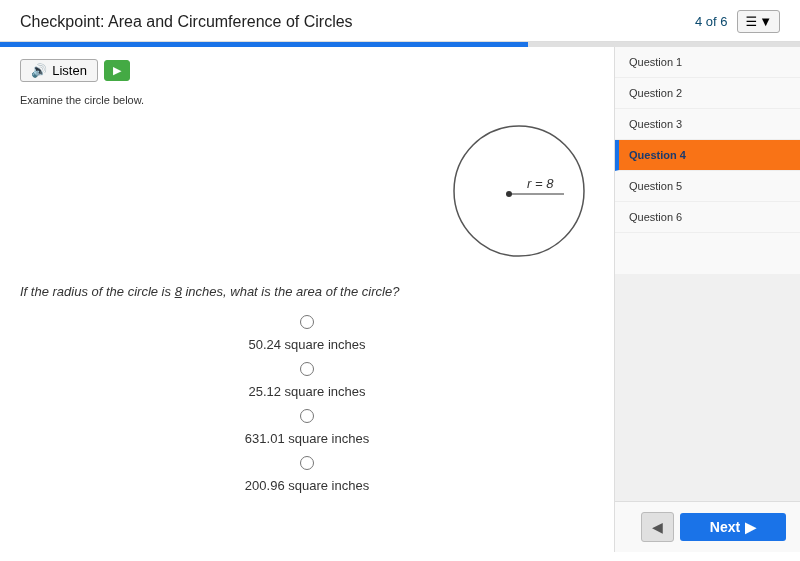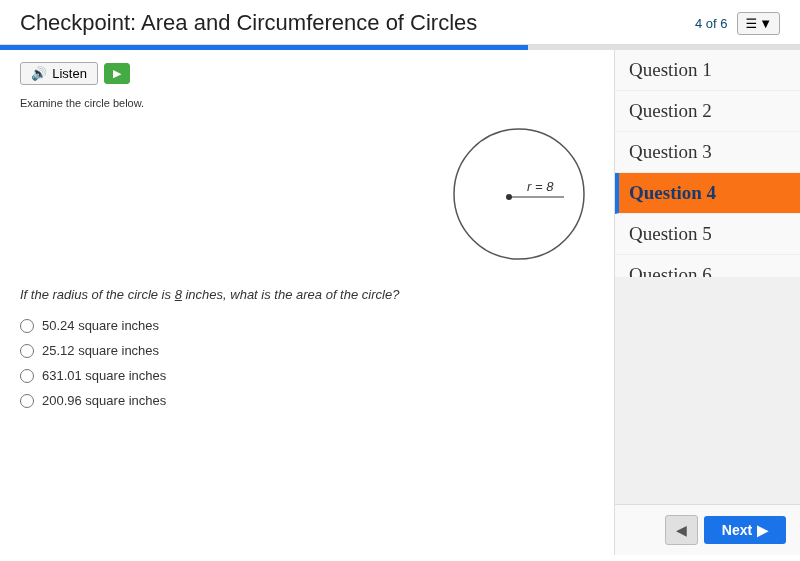--- a/index.html
+++ b/index.html
@@ -13,21 +13,21 @@
       overflow: hidden;
     }
     .header {
       display: flex;
       align-items: center;
       justify-content: space-between;
       padding: 10px 20px 8px 20px;
       border-bottom: 1px solid #ddd;
     }
     .header-title {
-      font-size: 22px;
+      font-size: 16px;
       font-weight: normal;
       color: #222;
     }
     .header-right {
       display: flex;
       align-items: center;
       gap: 10px;
     }
     .question-count {
       font-size: 13px;
@@ -113,43 +113,43 @@
       display: flex;
       flex-direction: column;
       gap: 10px;
     }
     .option-item {
       display: flex;
       align-items: center;
       gap: 8px;
       font-size: 13px;
       cursor: pointer;
+      flex-direction: column;
     }
     .option-item input[type="radio"] {
       width: 14px;
       height: 14px;
       cursor: pointer;
     }
     .sidebar {
       width: 185px;
       background: #f9f9f9;
       display: flex;
       flex-direction: column;
     }
     .sidebar-questions {
       flex: 1;
       overflow-y: auto;
     }
     .sidebar-question-item {
       padding: 9px 14px;
-      font-size: 19px;
+      font-size: 11px;
       color: #333;
       cursor: pointer;
       border-bottom: 1px solid #eee;
-      font-family: Liberation Serif, serif;
     }
     .sidebar-question-item.active {
       background: #f97316;
       color: #1a3a6e;
       font-weight: bold;
       border-left: 4px solid #1a73e8;
     }
     .sidebar-question-item:not(.active) {
       padding-left: 14px;
     }
@@ -176,21 +176,21 @@
       border-radius: 3px;
       padding: 6px 10px;
       cursor: pointer;
       font-size: 14px;
       color: #555;
     }
     .nav-next-btn {
       background: #1a73e8;
       border: none;
       border-radius: 3px;
-      padding: 6px 18px;
+      padding: 6px 30px;
       cursor: pointer;
       font-size: 14px;
       color: white;
       font-weight: bold;
       display: flex;
       align-items: center;
       gap: 5px;
     }
     .underline { text-decoration: underline; }
   </style>

